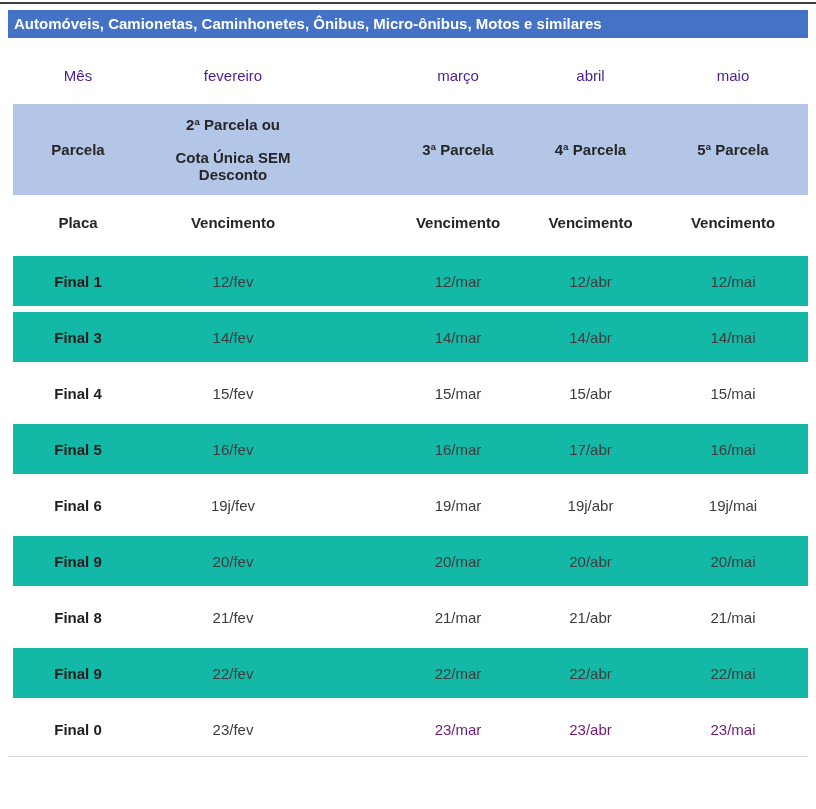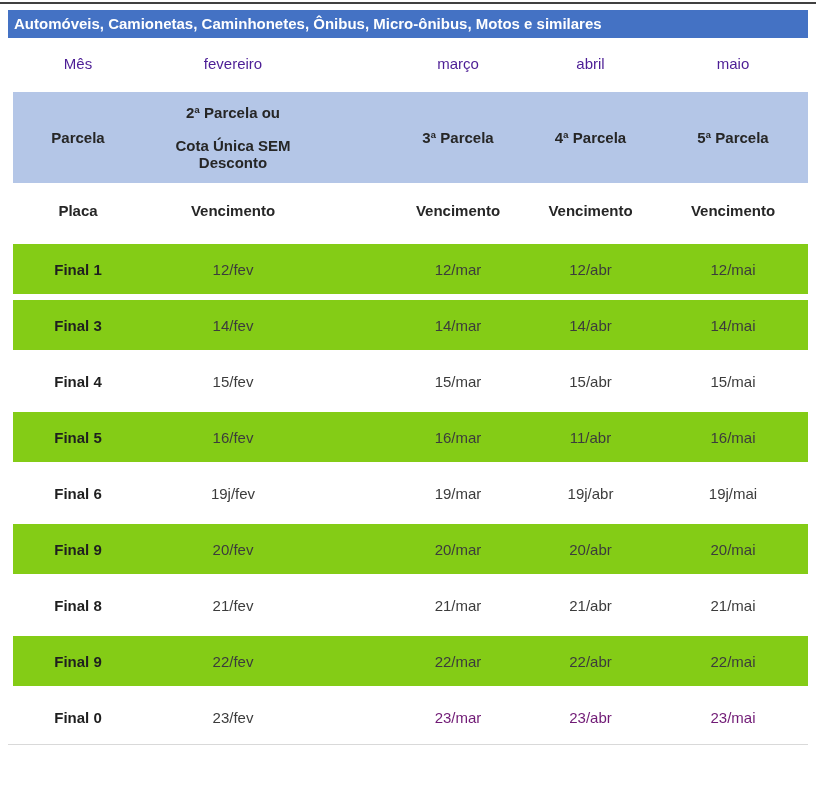--- a/index.html
+++ b/index.html
@@ -15,21 +15,21 @@
     background: #ffffff;
     overflow: hidden;
   }
   .top-rule {
     margin-top: 2px;
     height: 2px;
     width: 100%;
     background: #404040;
   }
   .title-bar {
-    margin: 6px 8px 0 8px;
+    margin: 6px 8px 12px 8px;
     height: 28px;
     background: #4472C4;
     color: #ffffff;
     font-size: 15px;
     font-weight: bold;
     line-height: 28px;
     padding-left: 6px;
     box-sizing: border-box;
   }
   .row {
@@ -71,21 +71,21 @@
   }
   .spacer {
     height: 3px;
   }
   .data-row {
     height: 56px;
     border-top: 4px solid #ffffff;
     border-bottom: 2px solid #ffffff;
   }
   .data-row.shaded {
-    background: #84cc16;
+    background: #14b8a6;
   }
   .row-label {
     font-weight: bold;
     color: #1F1F1F;
   }
   .date-cell {
     color: #3C3C3C;
   }
   .date-cell.muted {
     color: #701a75;
@@ -158,21 +158,21 @@
     <div class="cell c2 date-cell">15/fev</div>
     <div class="cell date-cell">15/mar</div>
     <div class="cell date-cell">15/abr</div>
     <div class="cell date-cell">15/mai</div>
   </div>
 
   <div class="row data-row shaded">
     <div class="cell row-label">Final 5</div>
     <div class="cell c2 date-cell">16/fev</div>
     <div class="cell date-cell">16/mar</div>
-    <div class="cell date-cell">11/abr</div>
+    <div class="cell date-cell">17/abr</div>
     <div class="cell date-cell">16/mai</div>
   </div>
 
   <div class="row data-row">
     <div class="cell row-label">Final 6</div>
     <div class="cell c2 date-cell">19j/fev</div>
     <div class="cell date-cell">19/mar</div>
     <div class="cell date-cell">19j/abr</div>
     <div class="cell date-cell">19j/mai</div>
   </div>

